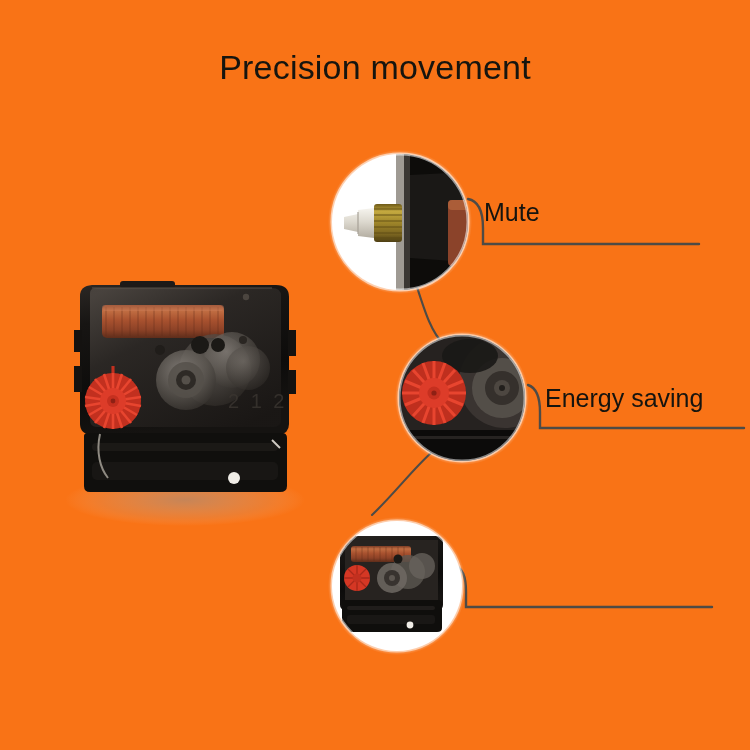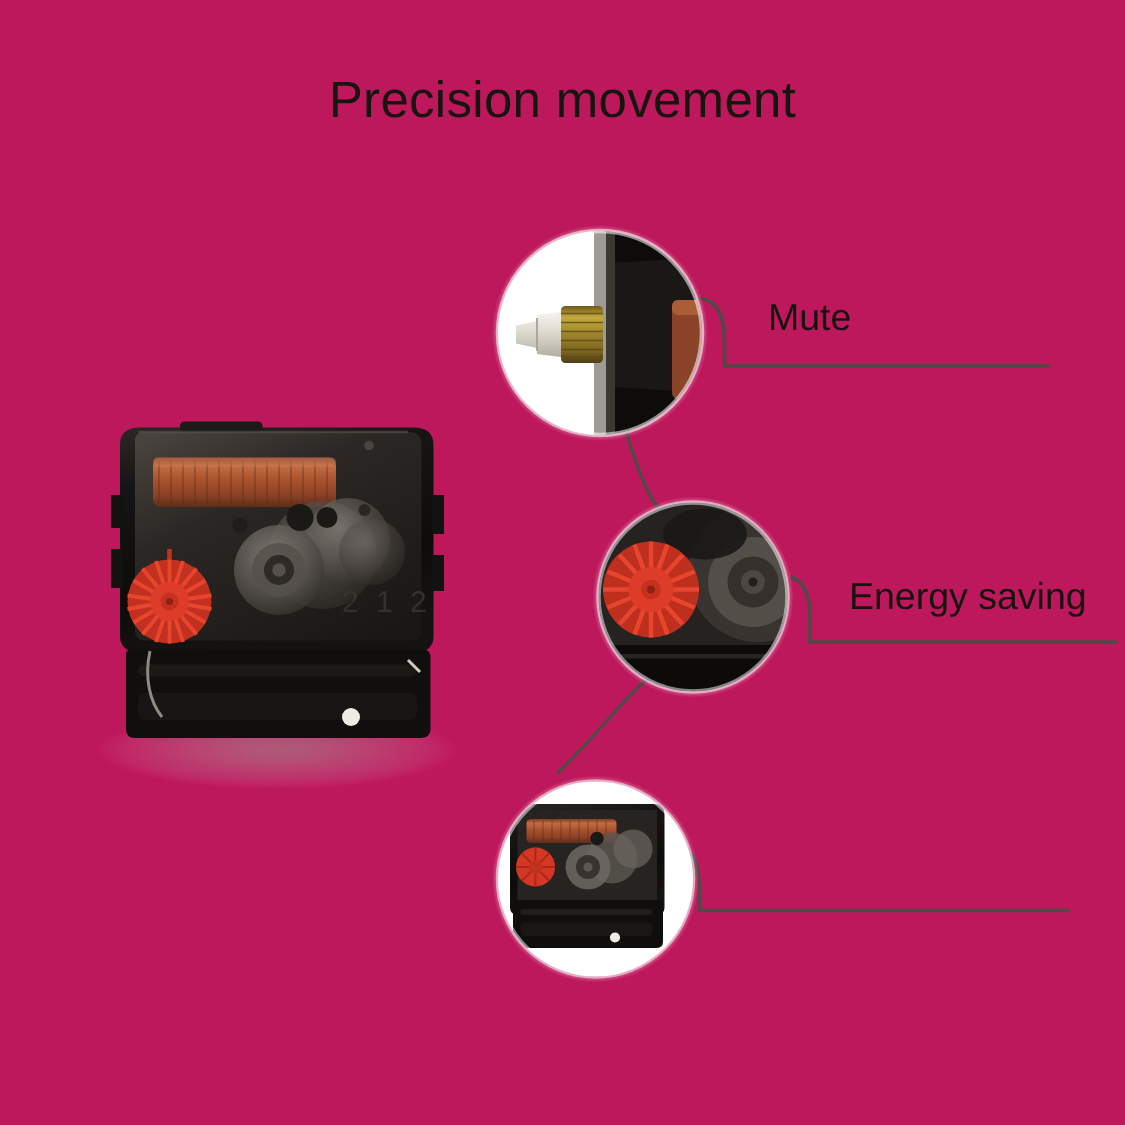--- a/index.html
+++ b/index.html
@@ -9,21 +9,21 @@
   body {
     width: 750px;
     height: 750px;
     overflow: hidden;
     font-family: "Liberation Sans", sans-serif;
   }
   #page {
     position: relative;
     width: 750px;
     height: 750px;
-    background: #be185d;
+    background: #f97316;
     overflow: hidden;
   }
   
   #page-title {
     position: absolute;
     left: 0;
     top: 46px;
     width: 750px;
     text-align: center;
     font-size: 34px;
@@ -41,22 +41,22 @@
     height: 750px;
   }
   
   .feature-label {
     position: absolute;
     font-size: 25px;
     line-height: 30px;
     color: #15140f;
     white-space: nowrap;
   }
-  #label-mute      { left: 512px; top: 197px; }
-  #label-energy    { left: 566px; top: 383px; }
+  #label-mute      { left: 484px; top: 197px; }
+  #label-energy    { left: 545px; top: 383px; }
   #label-precision { left: 492px; top: 563px; }
 </style>
 </head>
 <body>
 
 <div id="page">
 
   <div id="page-title">Precision movement</div>
 
   <svg class="art" viewBox="0 0 750 750">

